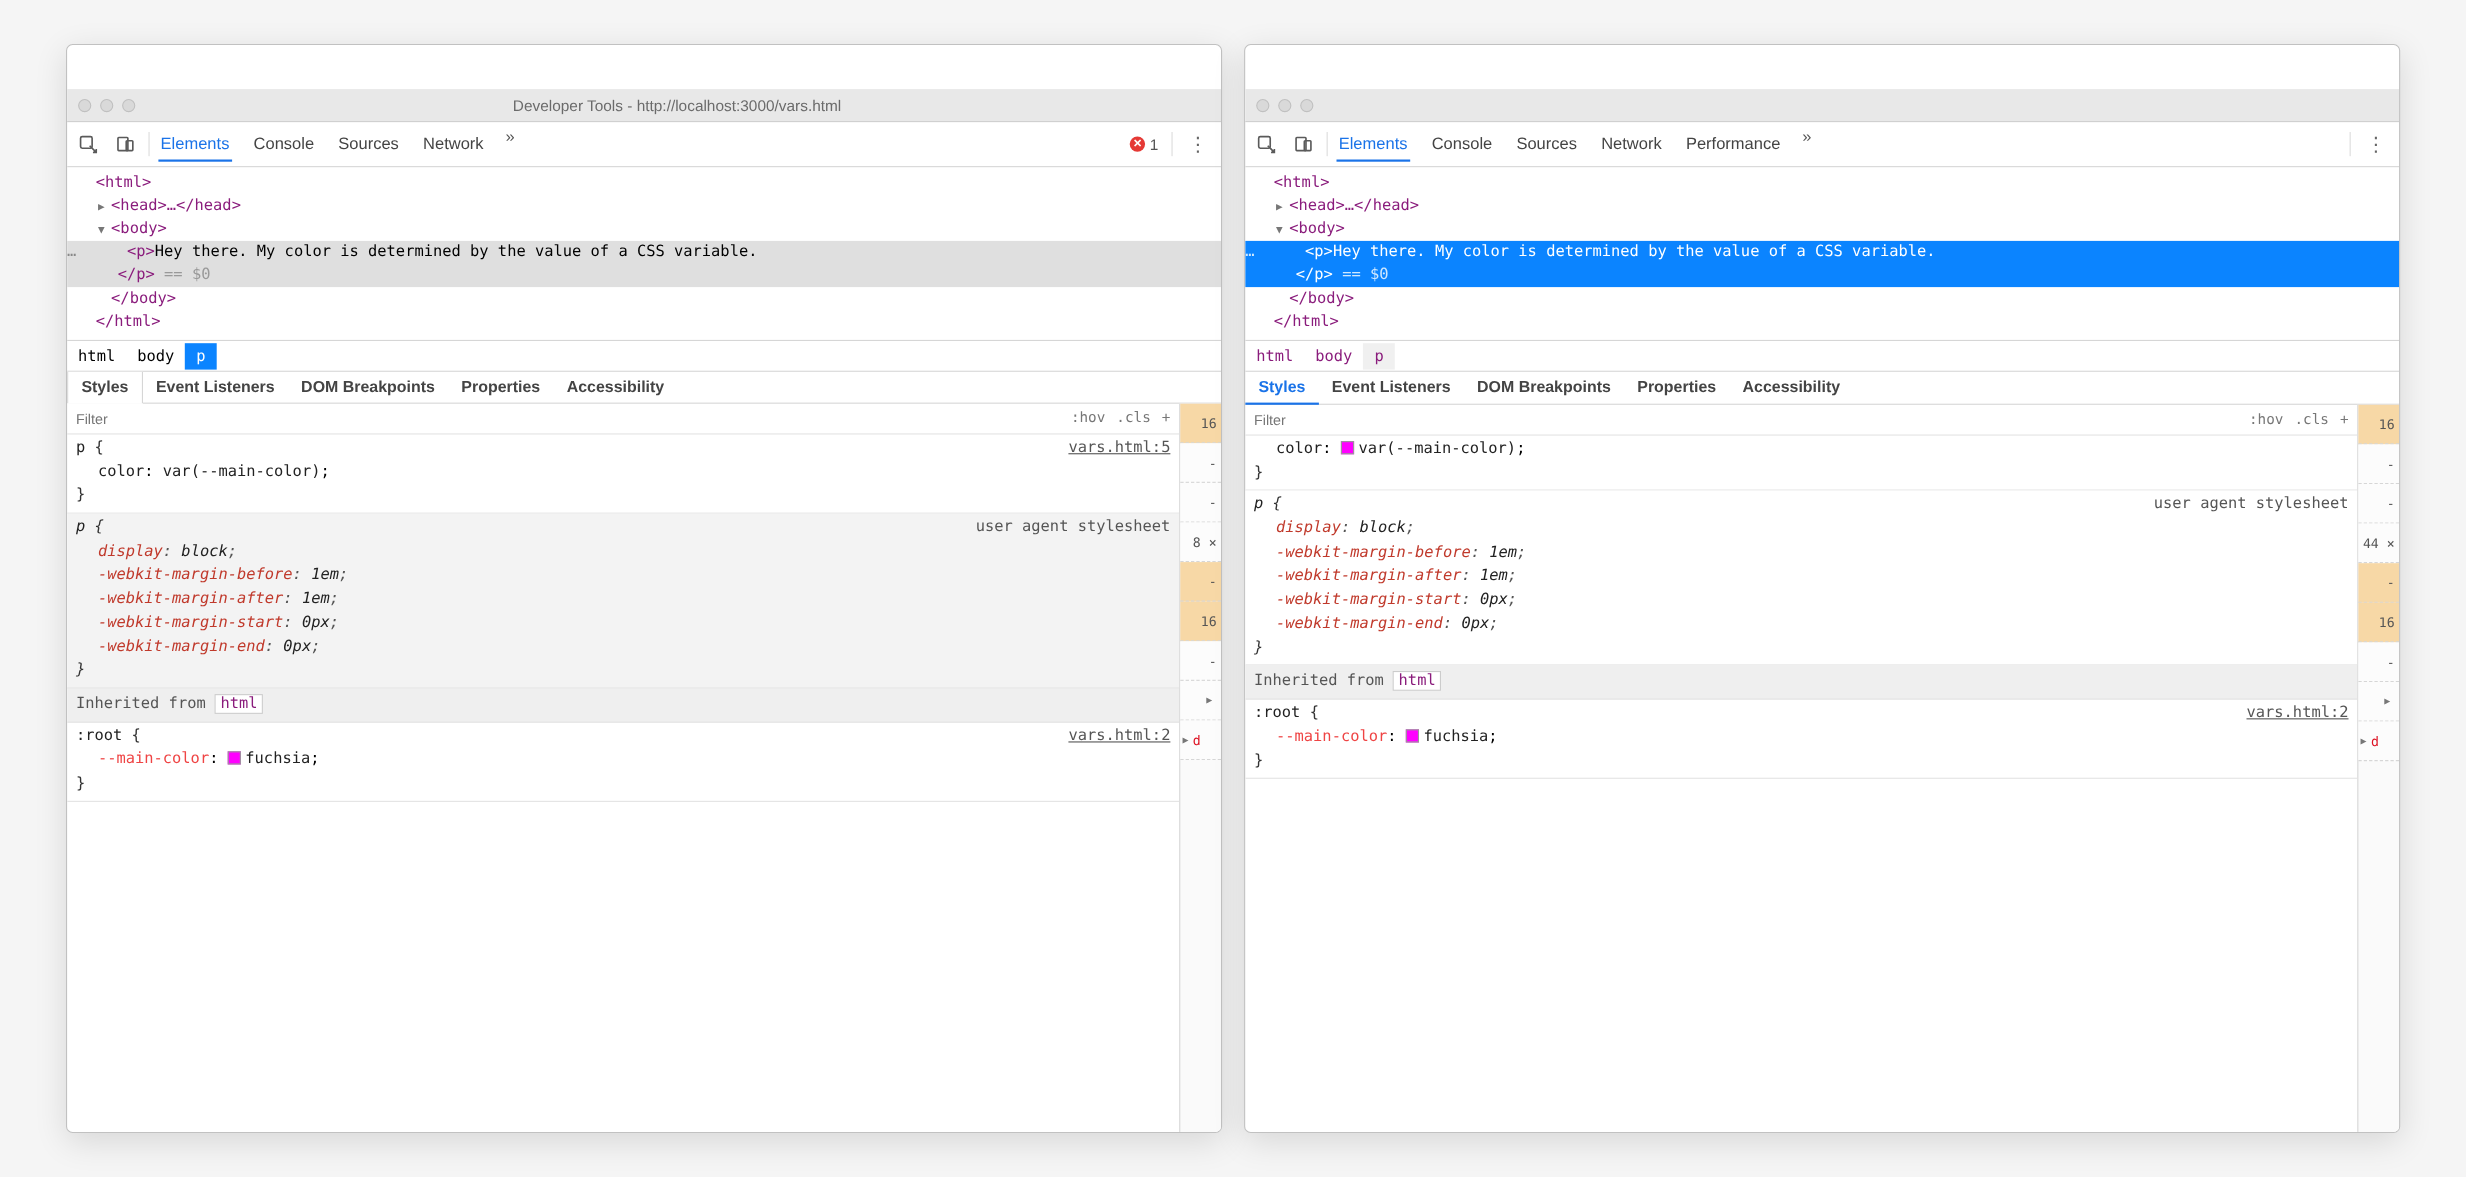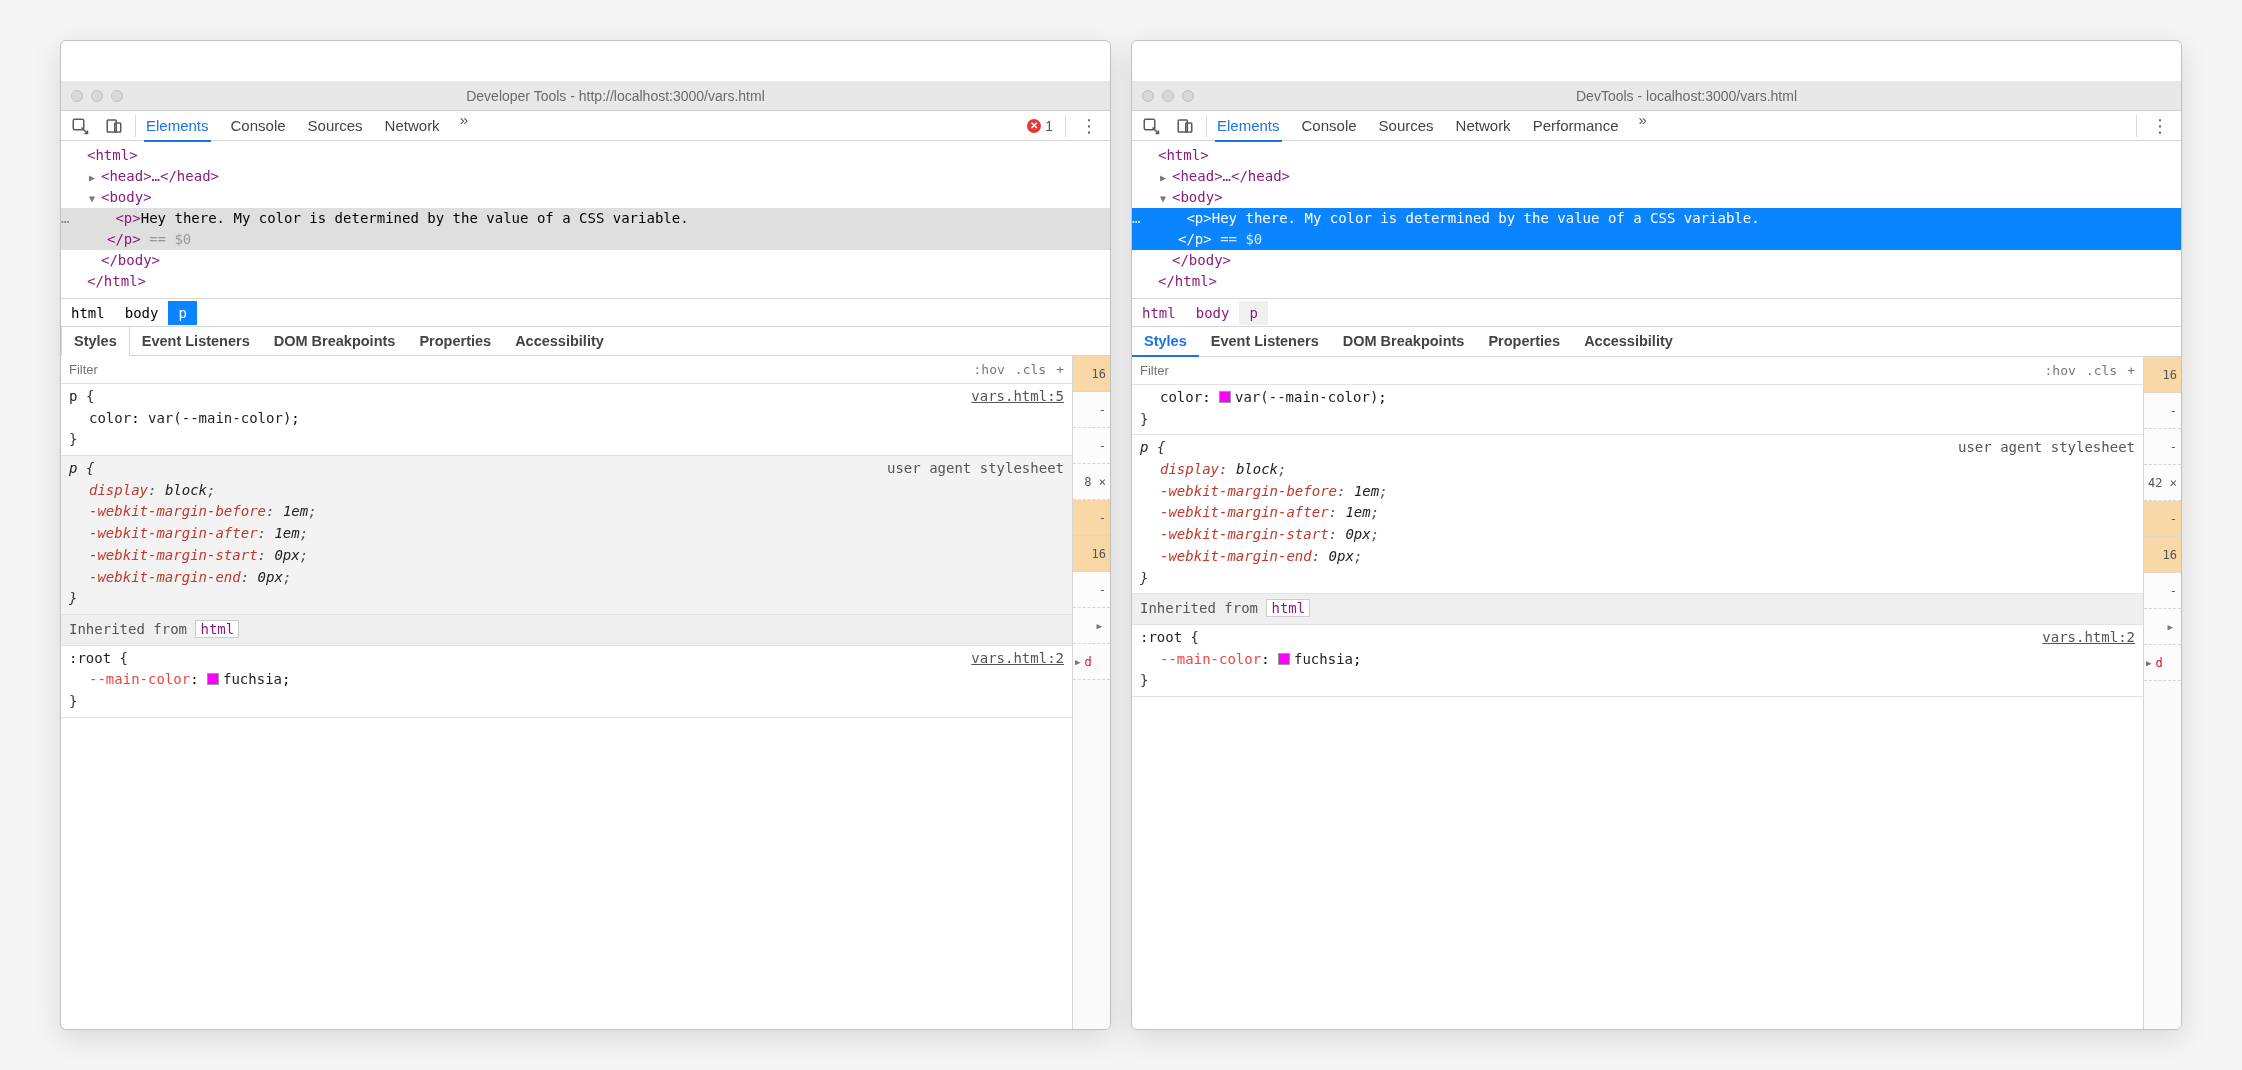--- a/index.html
+++ b/index.html
@@ -40,21 +40,21 @@
   .titlebar .title {
     flex: 1;
     text-align: center;
     color: #6b6b6b;
     font-size: 14px;
     white-space: nowrap;
     overflow: hidden;
     text-overflow: ellipsis;
   }
   .toolbar {
-    height: 30px;
+    height: 41px;
     display: flex;
     align-items: center;
     border-bottom: 1px solid #d6d6d6;
     padding: 0 6px;
     gap: 8px;
     justify-content: space-between;
   }
   .tool-icon {
     width: 26px; height: 26px;
     display: flex; align-items: center; justify-content: center;
@@ -335,21 +335,20 @@
   </div>
 </div>
 
 <div class="window">
   <div class="titlebar">
     <div class="traffic">
       <div class="tl"></div>
       <div class="tl"></div>
       <div class="tl"></div>
     </div>
-    <div class="title">DevTools - localhost:3000/vars.html</div>
   </div>
 
   <div class="toolbar">
     <div class="tool-icon">
       <svg viewBox="0 0 24 24" fill="none" stroke="currentColor" stroke-width="2">
           <rect x="3" y="3" width="14" height="14" rx="2"></rect>
           <path d="M14 14 L22 22 M18 22 L22 22 L22 18"></path>
         </svg>
     </div>
     <div class="tool-icon">
@@ -435,21 +434,21 @@
           <div><span class="selector">:root</span> <span class="brace">{</span></div>
           <div class="prop-line"><span class="var-name">--main-color</span>: <span class="swatch" style="background:#ff00ff"></span><span class="prop-value">fuchsia</span>;</div>
           <div class="brace">}</div>
         </div>
       </div>
     </div>
     <div class="side-right">
       <div class="mini-row highlight">16</div>
       <div class="mini-row">-</div>
       <div class="mini-row">-</div>
-      <div class="mini-row">42 ×</div>
+      <div class="mini-row">44 ×</div>
       <div class="mini-row highlight">-</div>
       <div class="mini-row highlight">16</div>
       <div class="mini-row">-</div>
       <div class="mini-row has-tri"></div>
       <div class="mini-row has-tri red-overflow">d</div>
     </div>
   </div>
 </div>
 
 </body></html>

